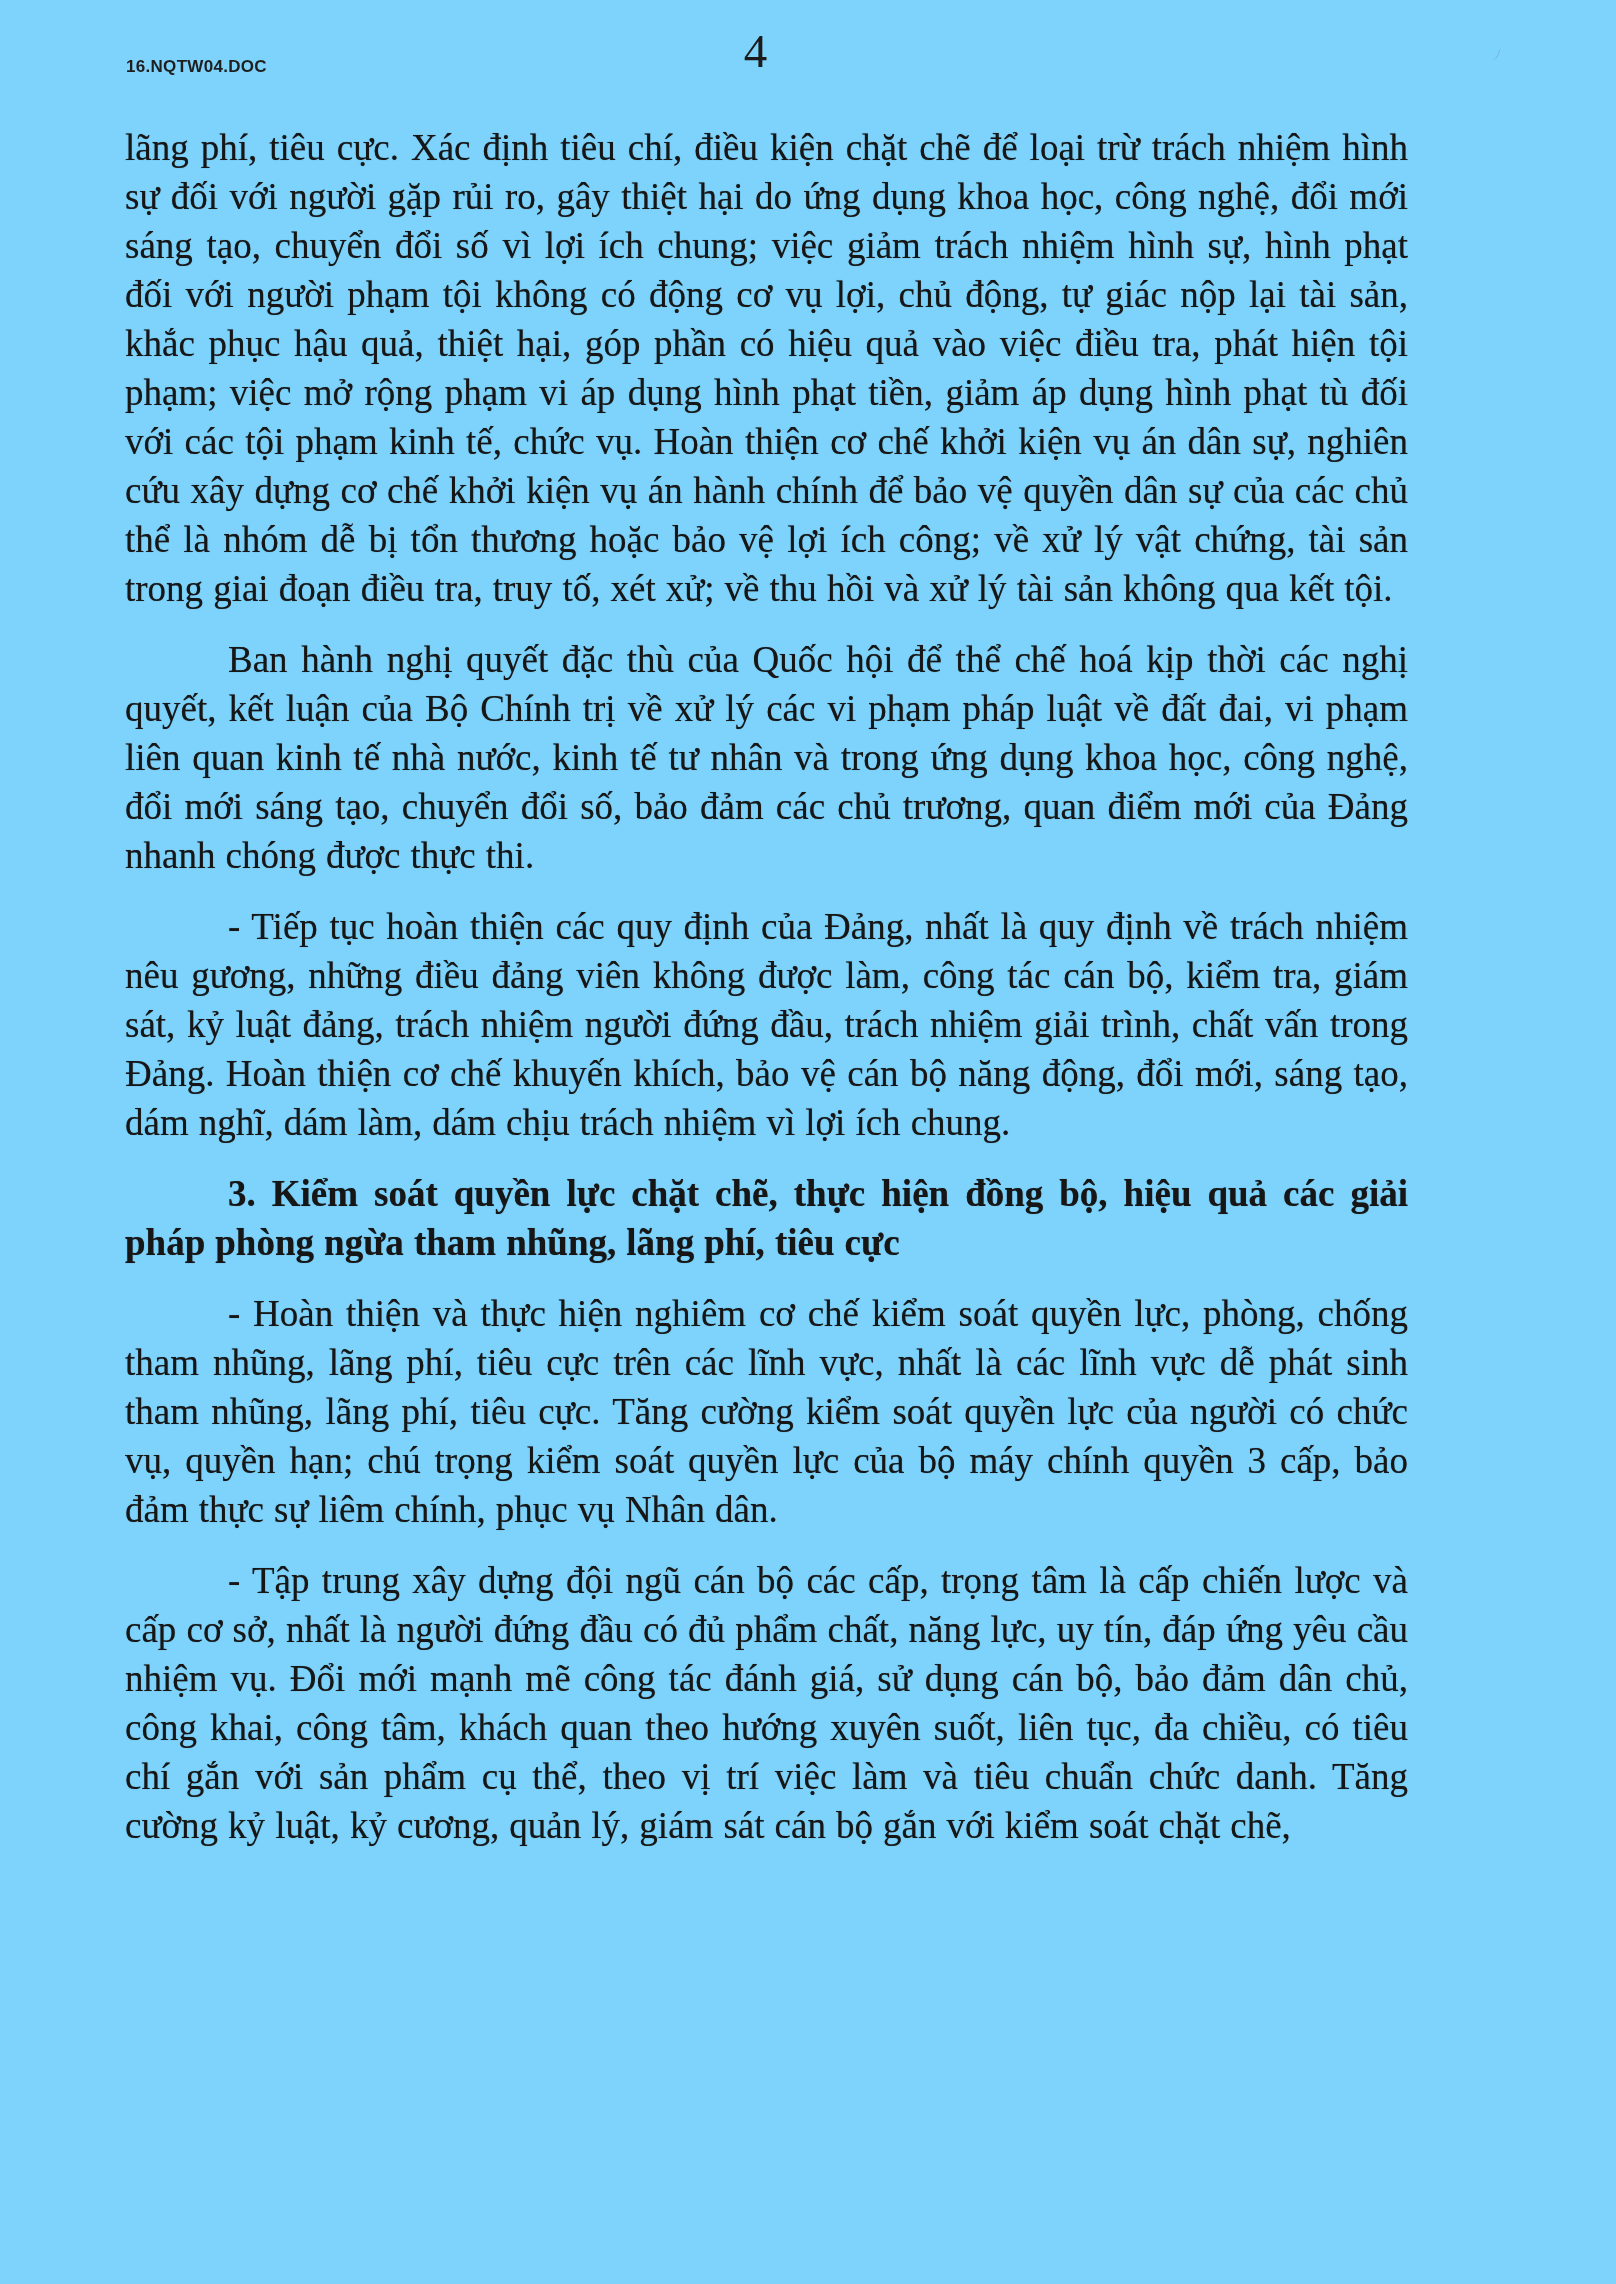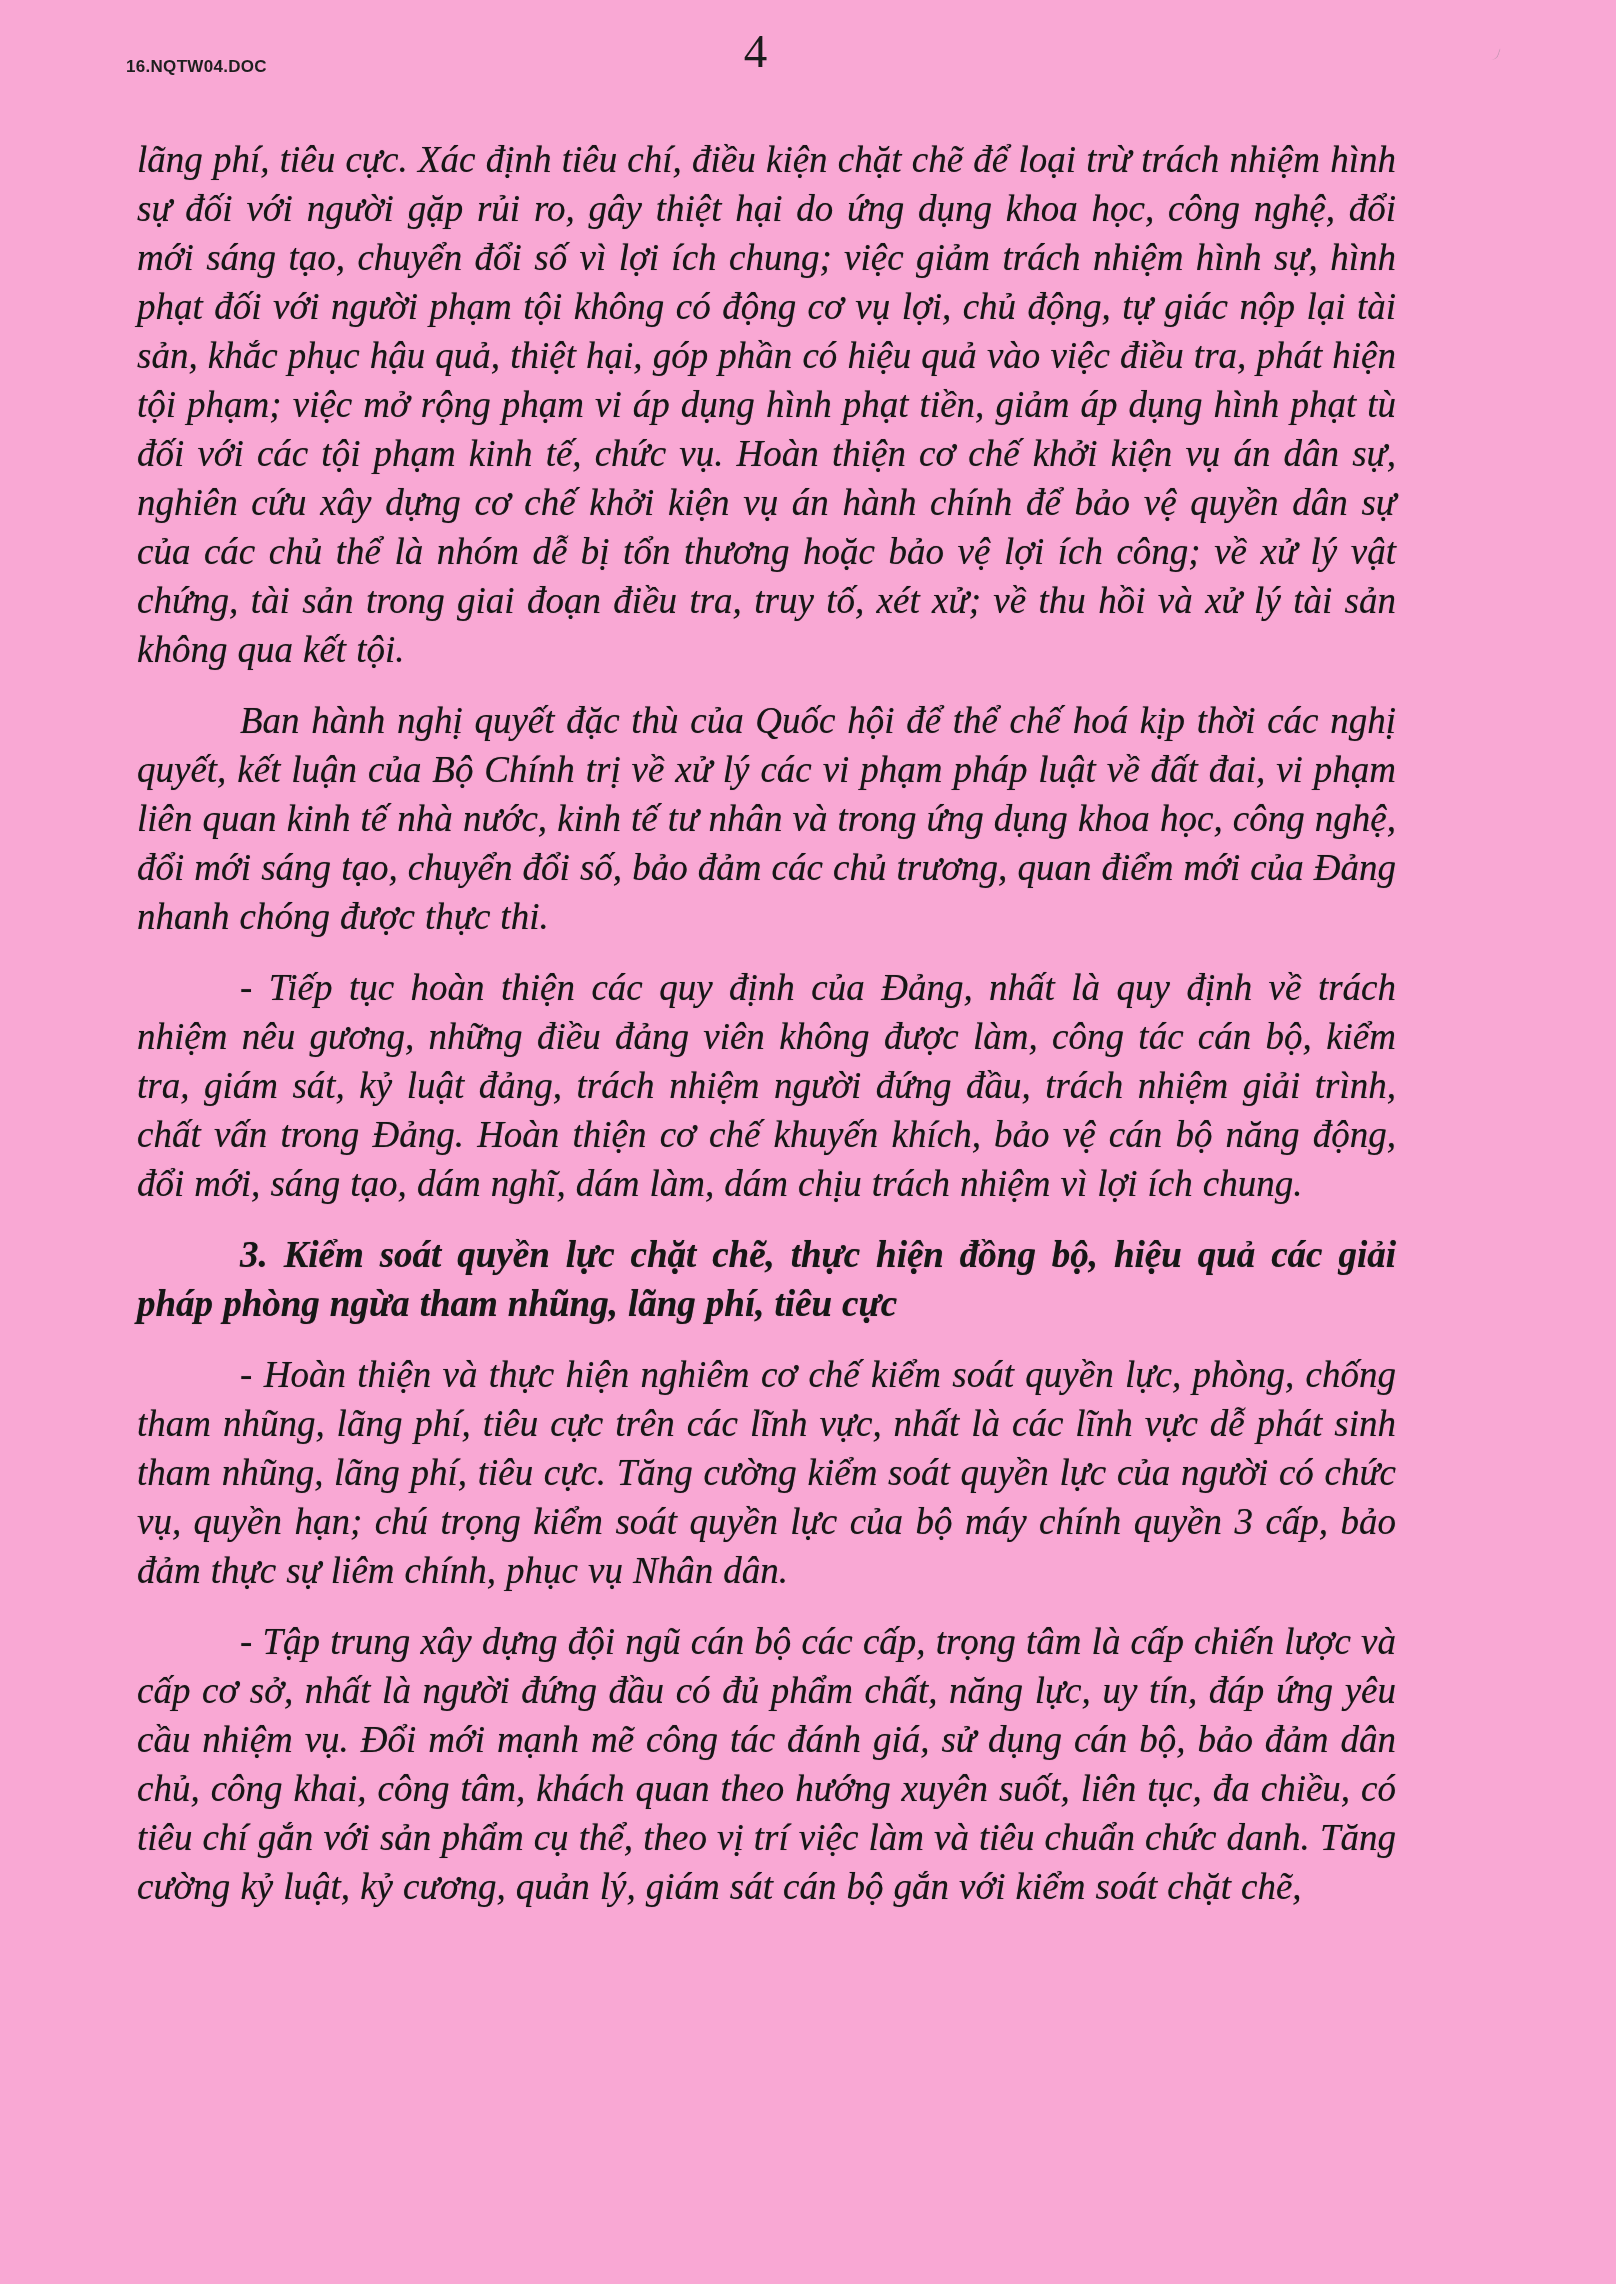--- a/index.html
+++ b/index.html
@@ -4,21 +4,21 @@
 <style>
   html, body {
     margin: 0;
     padding: 0;
     background: #ffffff;
   }
   .page {
     position: relative;
     width: 1616px;
     height: 2284px;
-    background: #f9a8d4;
+    background: #7dd3fc;
     overflow: hidden;
     font-family: "Liberation Serif", "DejaVu Serif", serif;
     color: #161616;
   }
   .file-label {
     position: absolute;
     top: 57px;
     left: 126px;
     font-family: "Liberation Sans", "DejaVu Sans", sans-serif;
     font-weight: 700;
@@ -46,27 +46,26 @@
     border-radius: 0 0 6.5px 0;
     transform: rotate(18deg);
   }
   .content {
     position: absolute;
     top: 123px;
     left: 125px;
     width: 1283px;
   }
   .content p {
-    margin: 12px;
+    margin: 0;
     font-size: 37px;
     line-height: 49px;
     text-align: justify;
     text-shadow: 0 0 0.8px rgba(22,22,22,0.55);
     word-spacing: 0.8px;
-    font-style: italic;
   }
   .content p + p { margin-top: 22px; }
   .indent { text-indent: 103px; }
   .heading { font-weight: 700; }
 </style>
 </head>
 <body>
 
 <div class="page">
 

